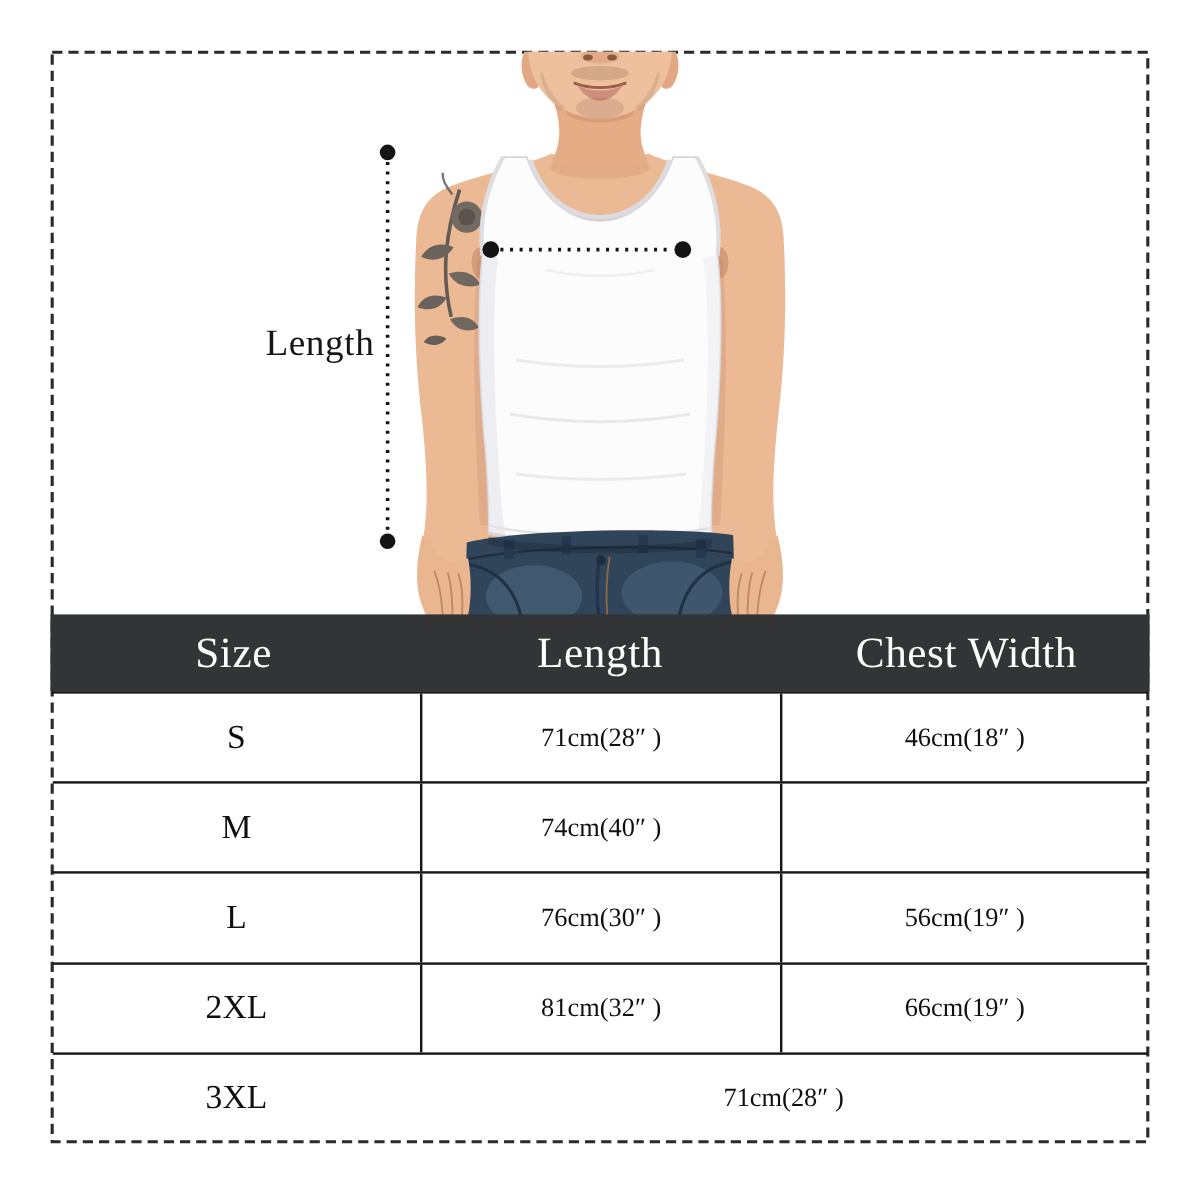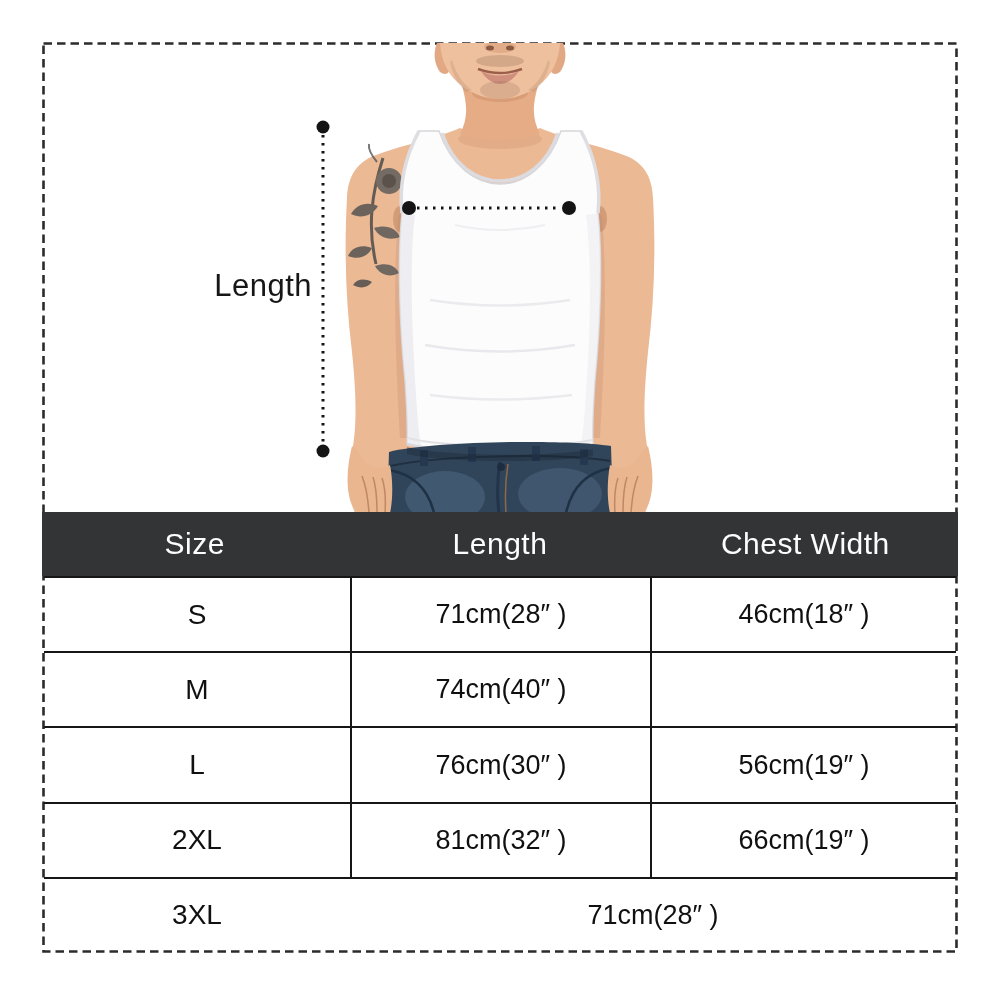--- a/index.html
+++ b/index.html
@@ -1,49 +1,49 @@
 <!DOCTYPE html>
 <html><head>
 <meta charset="utf-8">
 <style>
   html,body{margin:0;padding:0;background:#ffffff;}
   #canvas{
     position:relative;width:1000px;height:1000px;background:#ffffff;
-    font-family:Liberation Sans, sans-serif;overflow:hidden;
+    font-family:Liberation Serif, serif;overflow:hidden;
   }
   .abs{position:absolute;}
   
   #length-label{
     left:198px;top:268px;width:114px;text-align:right;
     font-size:31px;color:#161616;letter-spacing:.5px;
   }
   #chest-width-label{
     left:405px;top:177px;width:168px;text-align:center;
     font-size:28px;color:#141414;letter-spacing:.3px;
   }
   
   #header-band{
     left:42px;top:512px;width:916px;height:64px;background:#333436;
     display:flex;align-items:stretch;z-index:3;
   }
   #header-band .hcell{
     flex:1 1 33.33%;display:flex;align-items:center;justify-content:center;
-    color:#fdfdfd;font-size:30px;letter-spacing:.5px;
+    color:#fdfdfd;font-size:36px;letter-spacing:.5px;
   }
   
   #size-table{
     left:44px;top:576px;width:912px;height:376px;z-index:3;
     display:flex;flex-direction:column;border-top:2px solid #161616;
     box-sizing:border-box;
   }
   .trow{flex:1 1 auto;display:flex;}
   .trow + .trow{border-top:2px solid #161616;}
   .cell{
     display:flex;align-items:center;justify-content:center;
-    font-size:27px;color:#101010;box-sizing:border-box;
+    font-size:22px;color:#101010;box-sizing:border-box;
   }
   .cell.c1{width:306px;font-size:28px;}
   .cell.c2{width:302px;border-left:2px solid #161616;border-right:2px solid #161616;}
   .cell.c3{flex:1;}
 </style>
 </head>
 <body>
 
 <div id="canvas">
 

